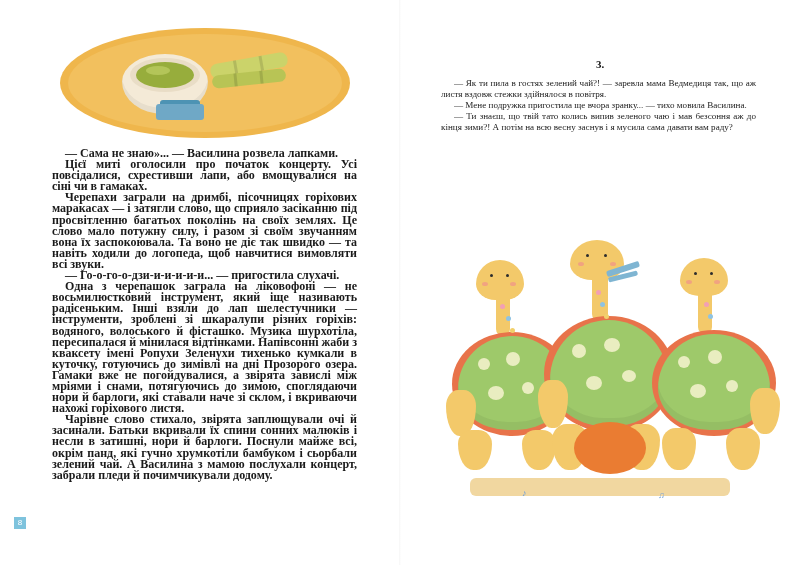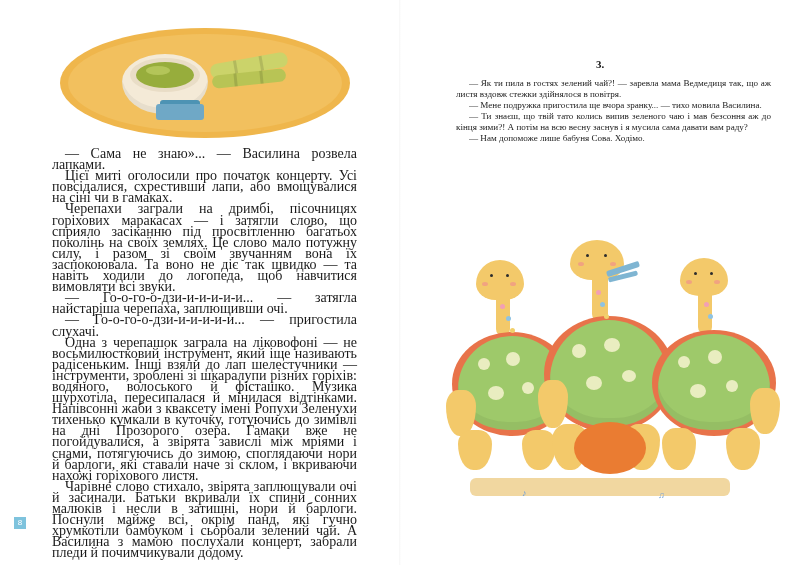--- a/index.html
+++ b/index.html
@@ -117,24 +117,25 @@
     width: 40px; height: 8px;
     background: #4d93b4;
     border-radius: 3px 3px 0 0;
   }
 
   .left-text {
     position: absolute;
     left: 52px;
     top: 148px;
     width: 305px;
-    font-size: 14px;
+    font-size: 12px;
     line-height: 11.1px;
     text-align: justify;
     color: #1a1a1a;
+    font-weight: bold;
   }
   .left-text p {
     margin: 0;
     text-indent: 13px;
   }
   .page-number-left {
     position: absolute;
     left: 14px;
     bottom: 36px;
     width: 12px;
@@ -157,21 +158,21 @@
     position: absolute;
     left: 0; right: 0;
     top: 58px;
     text-align: center;
     font-size: 11px;
     font-weight: bold;
     color: #111;
   }
   .right-text {
     position: absolute;
-    left: 56px;
+    left: 41px;
     top: 78px;
     width: 315px;
     font-size: 9.1px;
     line-height: 11.1px;
     text-align: justify;
     color: #1a1a1a;
   }
   .right-text p {
     margin: 0;
     text-indent: 13px;
@@ -284,38 +285,36 @@
         <div class="bamboo-node" style="left:48px;height:13px;"></div>
       </div>
       <div class="whisk-b"></div>
       <div class="whisk"></div>
     </div>
 
     <div class="left-text">
       <p>— Сама не знаю»... — Василина розвела лапками.</p>
       <p>Цієї миті оголосили про початок концерту. Усі повсідалися, схрестивши лапи, або вмощувалися на сіні чи в гамаках.</p>
       <p>Черепахи заграли на дримбі, пісочницях горіхових маракасах — і затягли слово, що сприяло засіканню під просвітленню багатьох поколінь на своїх землях. Це слово мало потужну силу, і разом зі своїм звучанням вона їх заспокоювала. Та воно не діє так швидко — та навіть ходили до логопеда, щоб навчитися вимовляти всі звуки.</p>
-      <p>— Го-о-го-о-дзи-и-и-и-и-и... — затягла найстаріша черепаха, заплющивши очі.</p>
       <p>— Го-о-го-о-дзи-и-и-и-и-и... — пригостила слухачі.</p>
       <p>Одна з черепашок заграла на ліковофоні — не восьмилюстковий інструмент, який іще називають радісеньким. Інші взяли до лап шелестучники — інструменти, зроблені зі шкаралупи різних горіхів: водяного, волоського й фісташко. Музика шурхотіла, пересипалася й мінилася відтінками. Напівсонні жаби з кваксету імені Ропухи Зеленухи тихенько кумкали в куточку, готуючись до зимівлі на дні Прозорого озера. Гамаки вже не погойдувалися, а звірята завислі між мріями і снами, потягуючись до зимою, споглядаючи нори й барлоги, які ставали наче зі склом, і вкриваючи нахожі горіхового листя.</p>
       <p>Чарівне слово стихало, звірята заплющували очі й засинали. Батьки вкривали їх спини сонних малюків і несли в затишні, нори й барлоги. Поснули майже всі, окрім панд, які гучно хрумкотіли бамбуком і сьорбали зелений чай. А Василина з мамою послухали концерт, забрали пледи й почимчикували додому.</p>
     </div>
 
     <div class="page-number-left">8</div>
   </div>
 
   <div class="right-page">
 
     <div class="chapter-number">3.</div>
 
     <div class="right-text">
       <p>— Як ти пила в гостях зелений чай?! — заревла мама Ведмедиця так, що аж листя вздовж стежки здійнялося в повітря.</p>
       <p>— Мене подружка пригостила ще вчора зранку... — тихо мовила Василина.</p>
       <p>— Ти знаєш, що твій тато колись випив зеленого чаю і мав безсоння аж до кінця зими?! А потім на всю весну заснув і я мусила сама давати вам раду?</p>
-      <p>— Нам допоможе лише бабуня Сова. Ходімо.</p>
     </div>
 
     <div class="illustration-turtles">
 
       <div class="rug" style="left:60px; top:238px; width:260px; height:18px;"></div>
 
       <div class="turtle">
         <div class="neck" style="left:86px; top:48px; width:14px; height:48px;"></div>
         <div class="head" style="left:66px; top:20px; width:48px; height:40px;"></div>
         <div class="eye" style="left:80px; top:34px;"></div>

